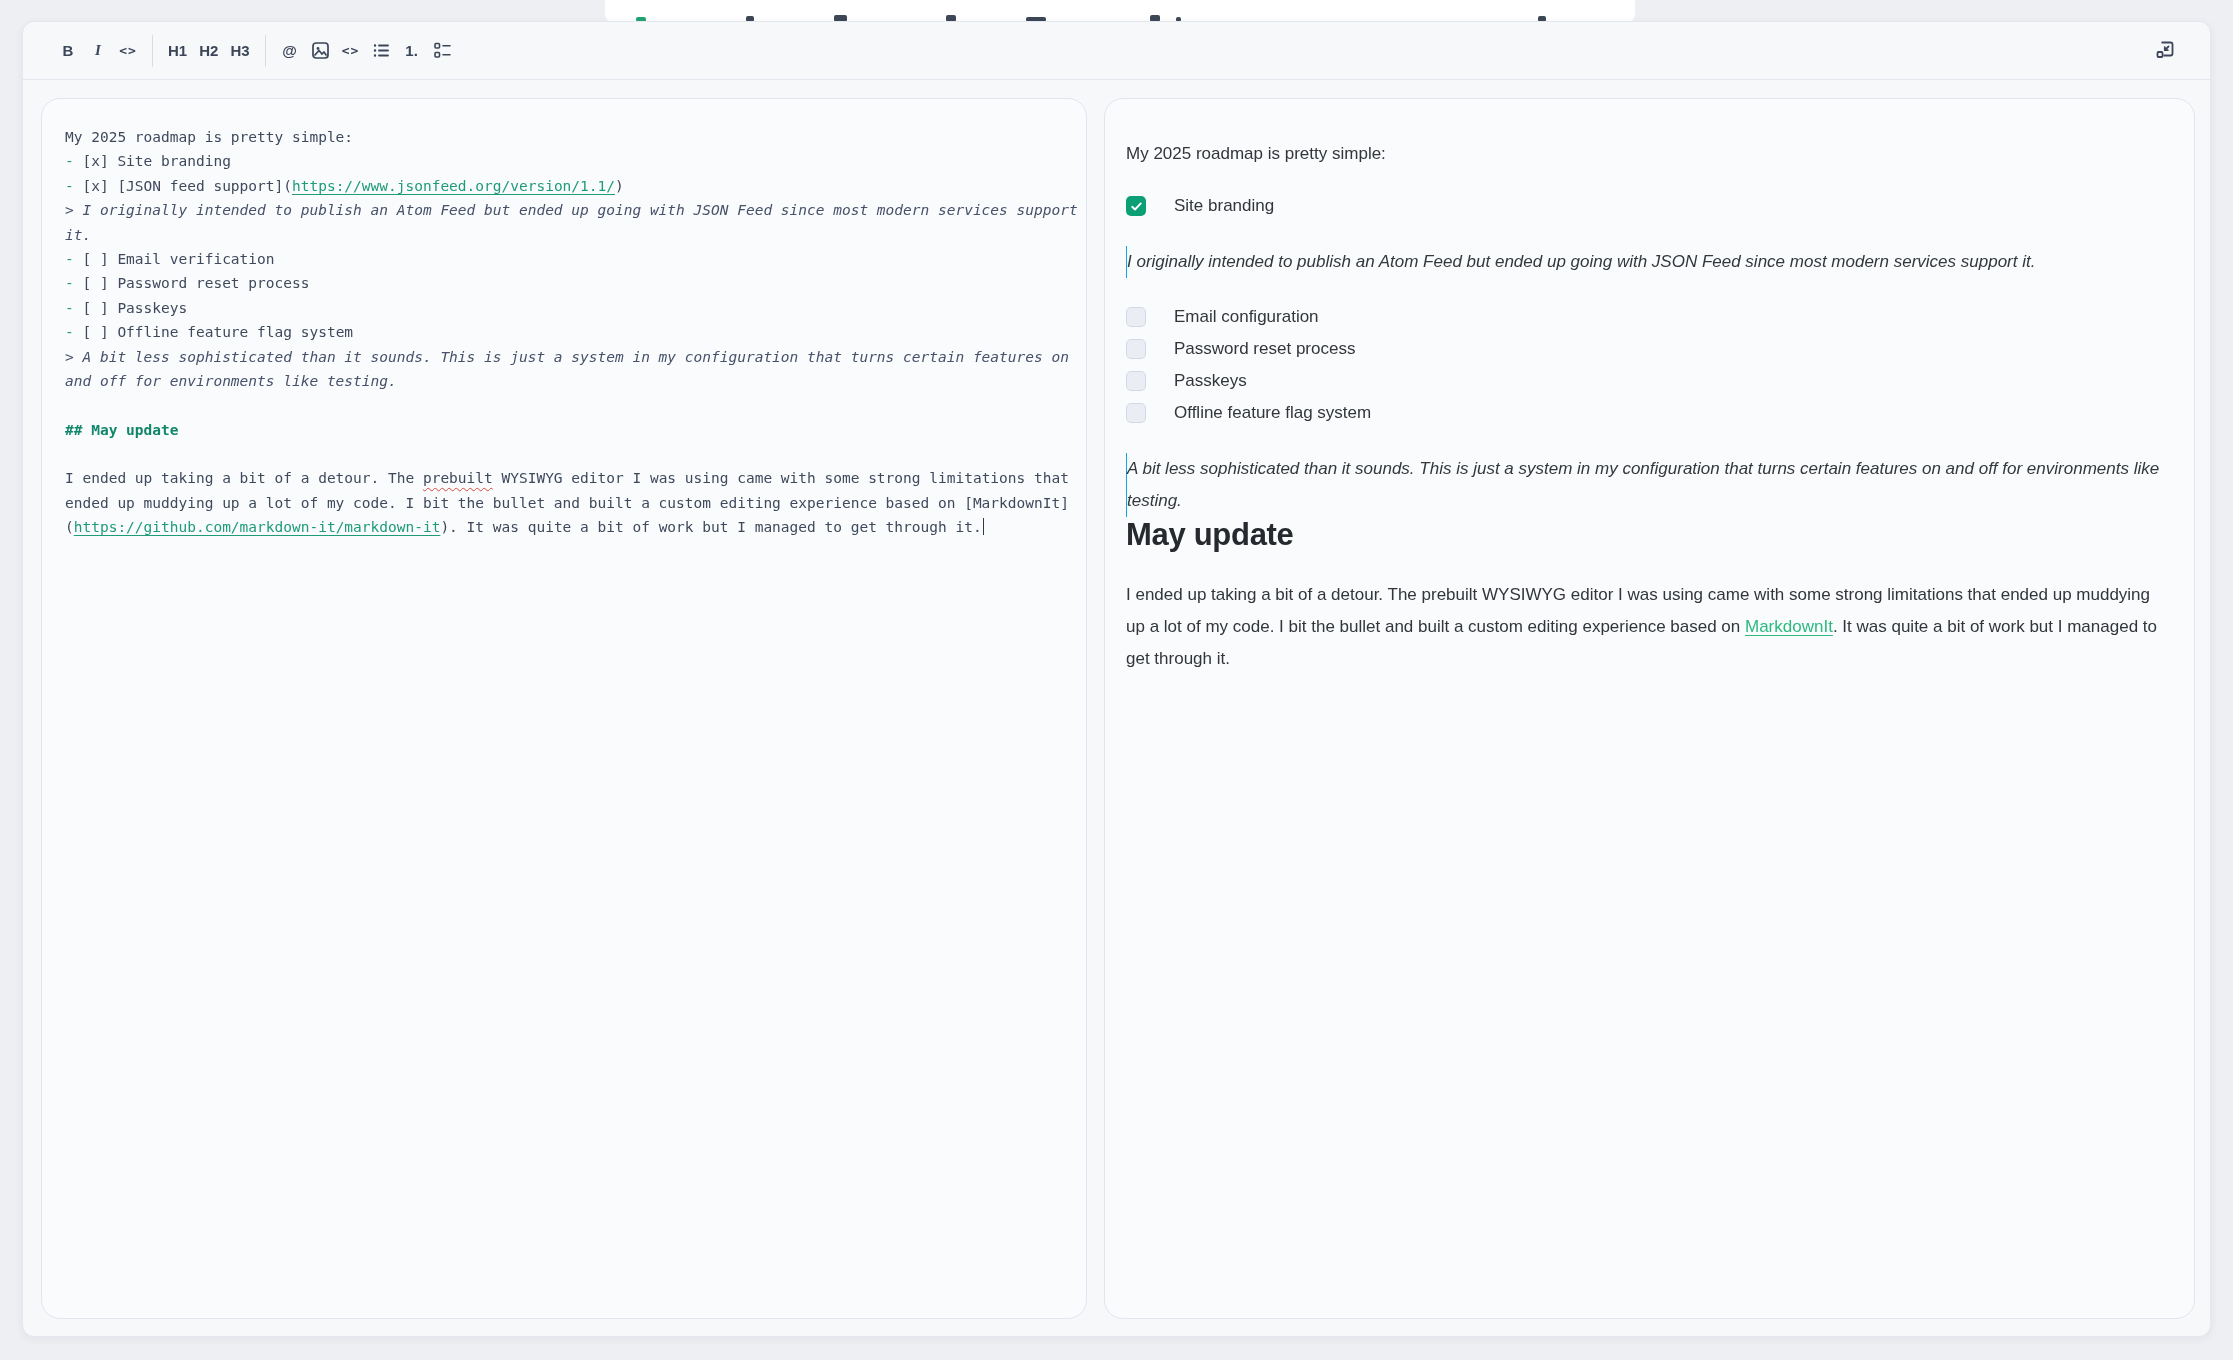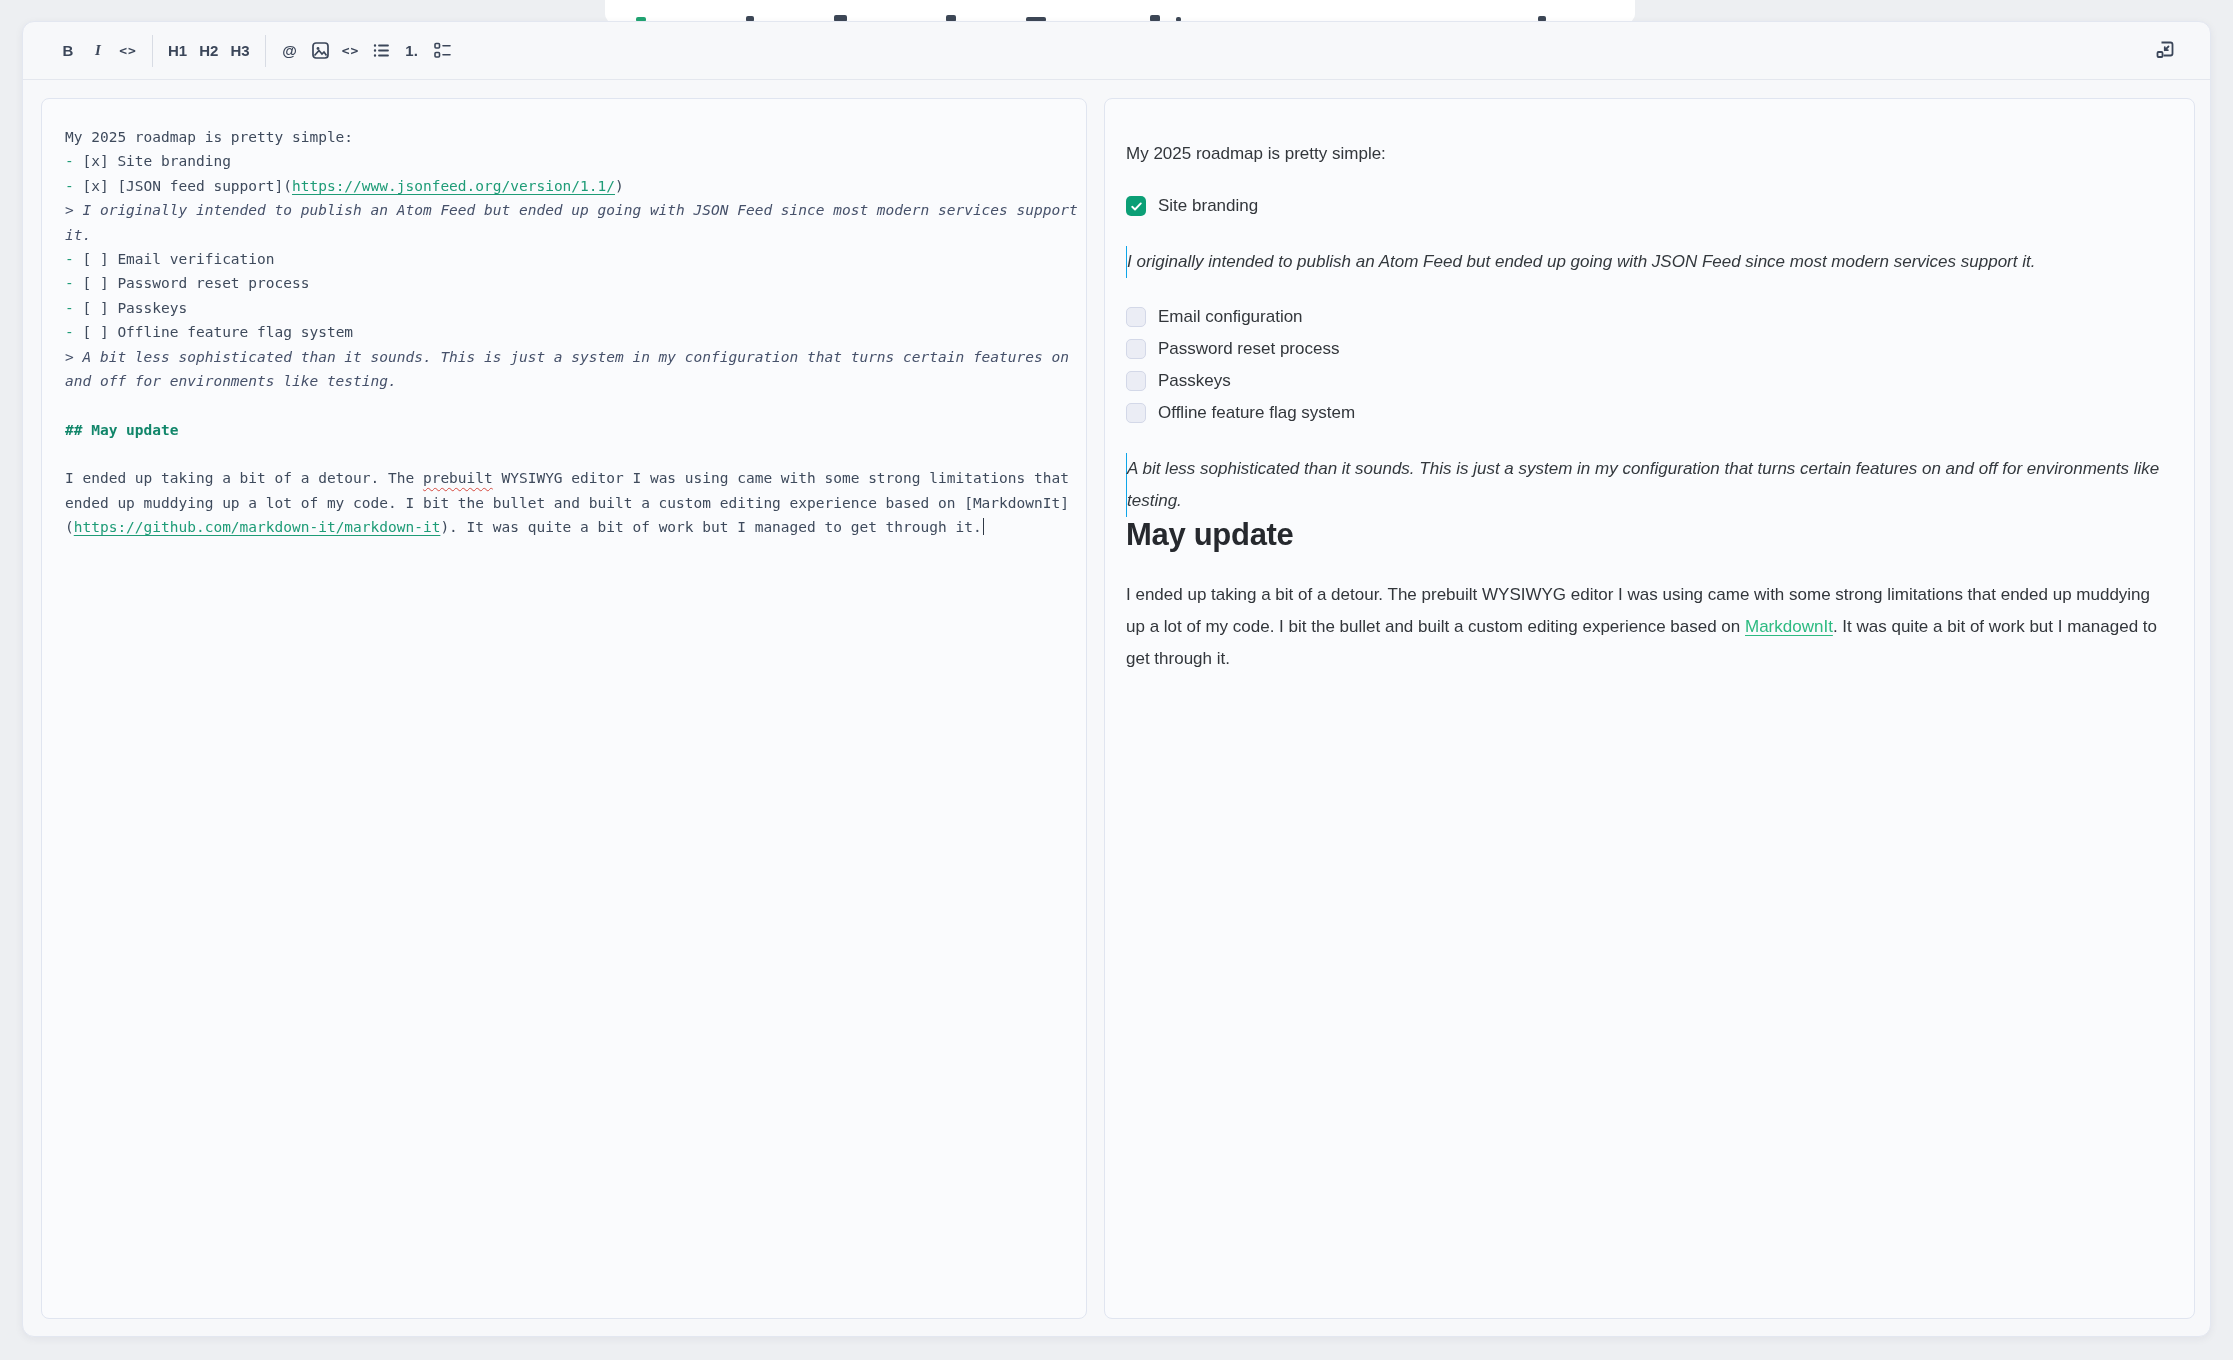--- a/index.html
+++ b/index.html
@@ -28,37 +28,37 @@
   .tb-btn.italic { font-style:italic; font-family:"Liberation Serif",serif; }
   .tb-btn.code { font-family:"DejaVu Sans Mono",monospace; font-weight:bold; letter-spacing:1px; font-size:13px; }
   .tb-sep { width:1px; height:32px; background:#d8dce4; margin:0 9px; }
   .tb-btn svg { display:block; }
   .collapse-btn { position:absolute; right:28px; top:12px; width:34px; height:34px;
                   display:flex; align-items:center; justify-content:center;
                   background:none; border:none; cursor:pointer; }
 
   
   .panel { position:absolute; top:76px; height:1221px; background:#fafbfd;
-           border:1px solid #e0e5f0; border-radius:8px; }
+           border:1px solid #e0e5f0; border-radius:19px; }
   .editor-panel { left:18px; width:1046px; padding:26px 23px;
                   font-family:"DejaVu Sans Mono",monospace; font-size:14.5px;
                   color:#3e4a5c; }
   .ed-line { height:24.4px; line-height:24.4px; white-space:pre; }
   .seg-marker { color:#1e9c77; }
   .seg-link { color:#1e9c77; text-decoration:underline; text-underline-offset:3px; }
   .seg-italic { font-style:italic; color:#46516a; }
   .seg-heading { font-weight:bold; color:#11866a; }
   .seg-misspell { text-decoration:underline wavy #d5493f; text-decoration-thickness:1px; text-underline-offset:4px; }
   .caret { display:inline-block; width:1.5px; height:17px; background:#2f3845; vertical-align:-3px; margin-left:1px; }
 
   .preview-panel { left:1081px; width:1091px; padding:42px 22px 0 21px;
                    font-size:17px; color:#32363b; }
   .pv-intro { line-height:26px; }
   .check-group { margin-top:24px; }
-  .check-row { display:flex; align-items:center; gap:12px; height:30px; margin-bottom:2px; }
+  .check-row { display:flex; align-items:center; gap:28px; height:30px; margin-bottom:2px; }
   .cbox { width:20px; height:20px; border-radius:5px; flex:0 0 auto; display:flex; align-items:center; justify-content:center; }
   .cbox.checked { background:#0b9f76; }
   .cbox.unchecked { background:#ebedf5; border:1px solid #d3d8e8; }
   .check-label { line-height:30px; }
   .check-label.link, .pv-link { color:#2cba81; text-decoration:underline; text-underline-offset:3px; }
   blockquote.pv-quote { border-left:1px solid #0ea5e9; margin-top:25px;
                         font-style:italic; line-height:32px; color:#33383d; }
   .pv-h2 { font-size:31px; font-weight:bold; color:#26292e; letter-spacing:-0.3px; }
   .pv-para { margin-top:26px; line-height:32px; }
 </style>

